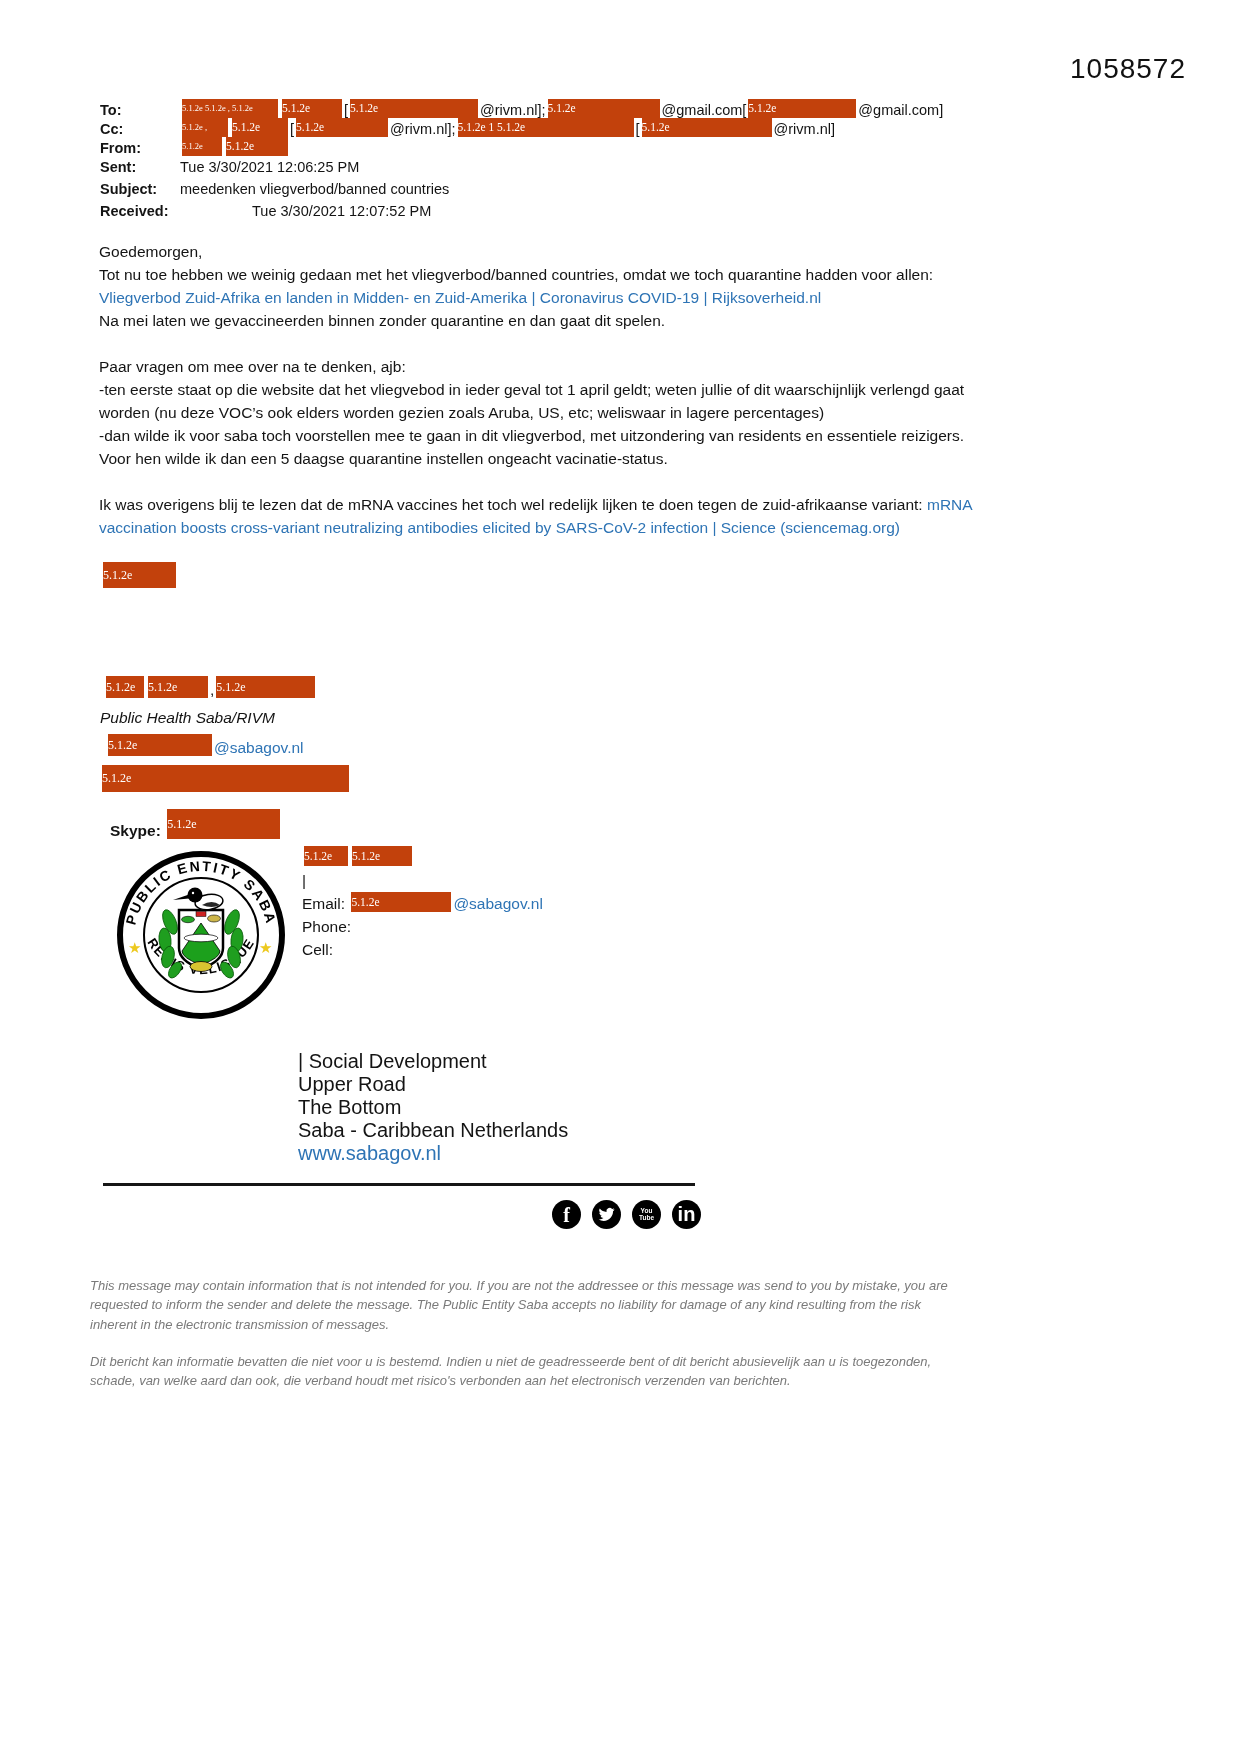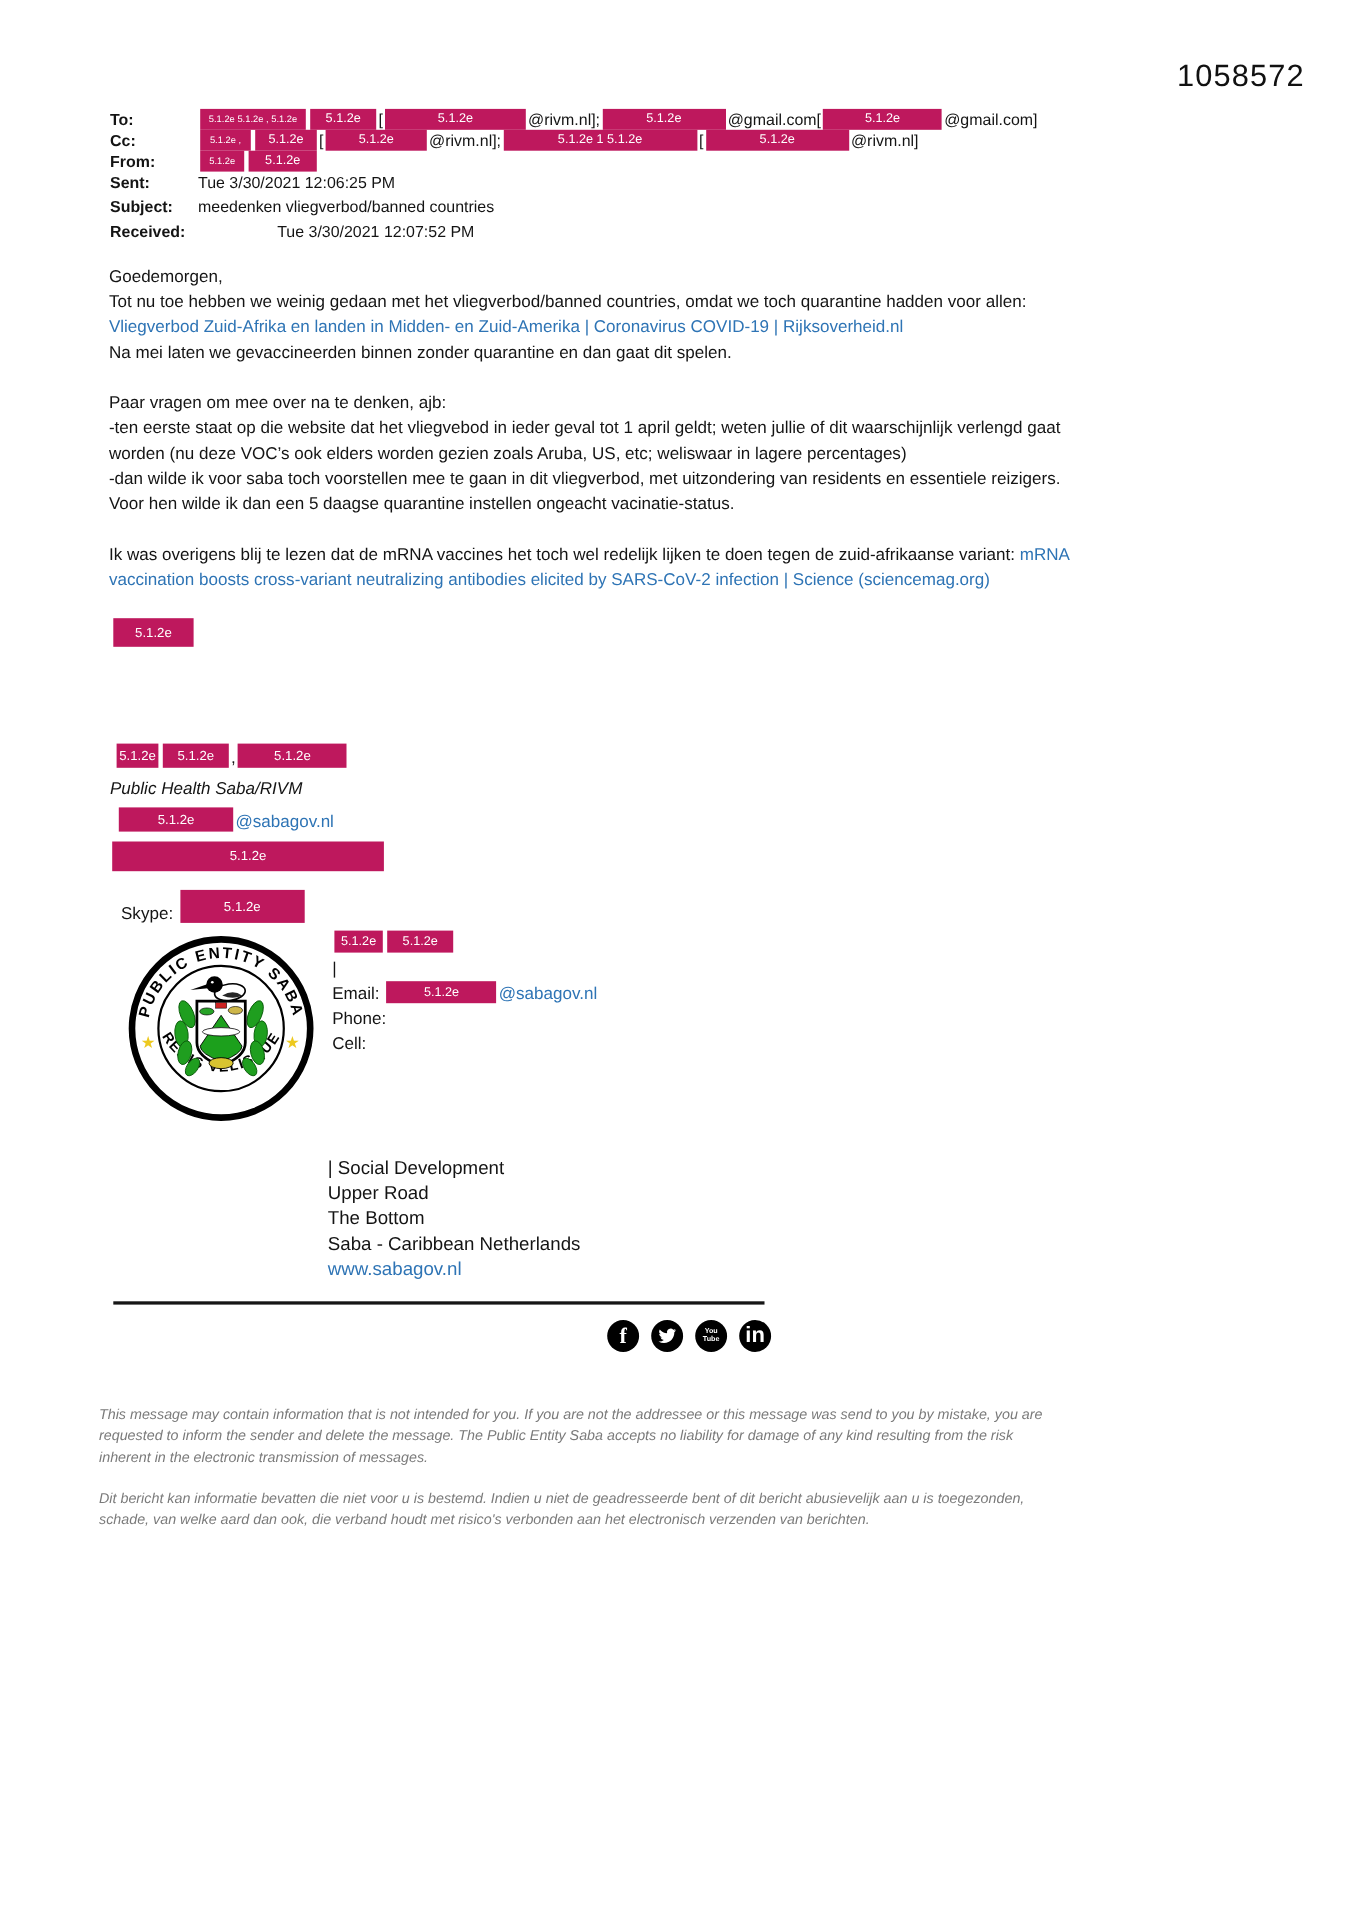--- a/index.html
+++ b/index.html
@@ -4,23 +4,23 @@
 <style>
   html,body{margin:0;padding:0}
   body{
     width:1241px;height:1754px;position:relative;background:#ffffff;
     font-family:"Liberation Sans",sans-serif;color:#141414;overflow:hidden;
   }
   #docnum{position:absolute;left:1070px;top:53px;font-size:28px;letter-spacing:1px;color:#111}
 
   
   .redact{
-    display:inline-block;background:#be185d;color:#fff;font-size:11.5px;
-    height:19px;line-height:19px;text-align:center;vertical-align:text-bottom;
-    margin:0 2px;white-space:nowrap;overflow:hidden;
+    display:inline-block;background:#c2410c;color:#fff;font-size:11.5px;
+    height:19px;line-height:19px;text-align:left;vertical-align:text-bottom;
+    margin:0 2px;white-space:nowrap;overflow:hidden;font-family:Liberation Serif, serif;
   }
   .redact.sm{font-size:8.5px}
   .lnk{color:#2e74b5;cursor:pointer}
 
   
   #header{position:absolute;left:100px;top:99px;font-size:14.5px}
   #header .row{height:19px;line-height:19px;white-space:nowrap}
   #header .row:nth-child(n+4){height:22px;line-height:22px}
   #header .lab{display:inline-block;width:80px;font-weight:bold}
 
@@ -33,21 +33,21 @@
   
   #sig{position:absolute;left:100px;top:676px;font-size:15.5px}
   #sig .row{white-space:nowrap;line-height:22px}
   #sig .redact{height:22px;line-height:22px;font-size:12px}
 
   
   #contact-col{position:absolute;left:302px;top:846px;font-size:15.5px}
   #contact-col .row{line-height:23px;white-space:nowrap}
   #contact-col .redact{height:20px;line-height:20px;font-size:11.5px}
 
-  #dept{position:absolute;left:298px;top:1050px;font-size:17px;line-height:23px;white-space:nowrap}
+  #dept{position:absolute;left:298px;top:1050px;font-size:20px;line-height:23px;white-space:nowrap}
 
   #rule{position:absolute;left:103px;top:1183px;width:592px;height:3px;background:#161616}
 
   
   #social{position:absolute;left:552px;top:1200px;display:flex;gap:11px}
   .sic{width:29px;height:29px;border-radius:50%;background:#000;color:#fff;
        display:flex;align-items:center;justify-content:center;flex:0 0 auto}
   .fb{font-family:"Liberation Serif",serif;font-weight:bold;font-size:20px;transform:translateY(1px)}
   .li{font-weight:bold;font-size:20px}
   .yt{font-size:6.5px;line-height:6.5px;font-weight:bold;text-align:center;font-family:"Liberation Sans",sans-serif}
@@ -87,21 +87,21 @@
     <div class="row"><span class="lnk">vaccination boosts cross-variant neutralizing antibodies elicited by SARS-CoV-2 infection | Science (sciencemag.org)</span></div>
     <div class="row blank"></div>
     <div class="row"><span class="redact" style="width: 73px; height: 26px; line-height: 26px; margin-left: 4px;">5.1.2e</span></div>
   </div>
 
 <div id="sig">
     <div class="row"><span class="redact sm" style="width: 38px; margin-left: 6px;">5.1.2e</span><span class="redact" style="width: 60px;">5.1.2e</span><span>,</span><span class="redact" style="width: 99px;">5.1.2e</span></div>
     <div class="row" style="margin-top: 6px; font-style: italic;"><span>Public Health Saba/RIVM</span></div>
     <div class="row" style="margin-top: 5px;"><span class="redact" style="width: 104px; margin-left: 8px;">5.1.2e</span><span class="lnk">@sabagov.nl</span></div>
     <div class="row" style="margin-top: 6px;"><span class="redact" style="width: 247px; height: 27px; line-height: 27px;">5.1.2e</span></div>
-    <div class="row" style="margin-top: 14px;"><span style="margin-left: 10px;">Skype: </span><span class="redact" style="width: 113px; height: 30px; line-height: 30px;">5.1.2e</span></div>
+    <div class="row" style="margin-top: 14px;"><span style="margin-left: 10px; font-weight: bold;">Skype: </span><span class="redact" style="width: 113px; height: 30px; line-height: 30px;">5.1.2e</span></div>
   </div>
 
 <svg id="seal" viewBox="0 0 170 170" style="position:absolute;left:116px;top:850px;width:170px;height:170px">
   <circle cx="85" cy="85" r="81" fill="#fff" stroke="#000" stroke-width="6"></circle>
   <circle cx="85" cy="85" r="57" fill="#fff" stroke="#000" stroke-width="2"></circle>
   <defs>
     <path id="arcT" d="M 18 88 A 67 67 0 0 1 152 88"></path>
     <path id="arcB" d="M 27 82 A 61 61 0 0 0 143 82"></path>
   </defs>
   <text font-size="14" font-weight="bold" letter-spacing="2" fill="#000">

